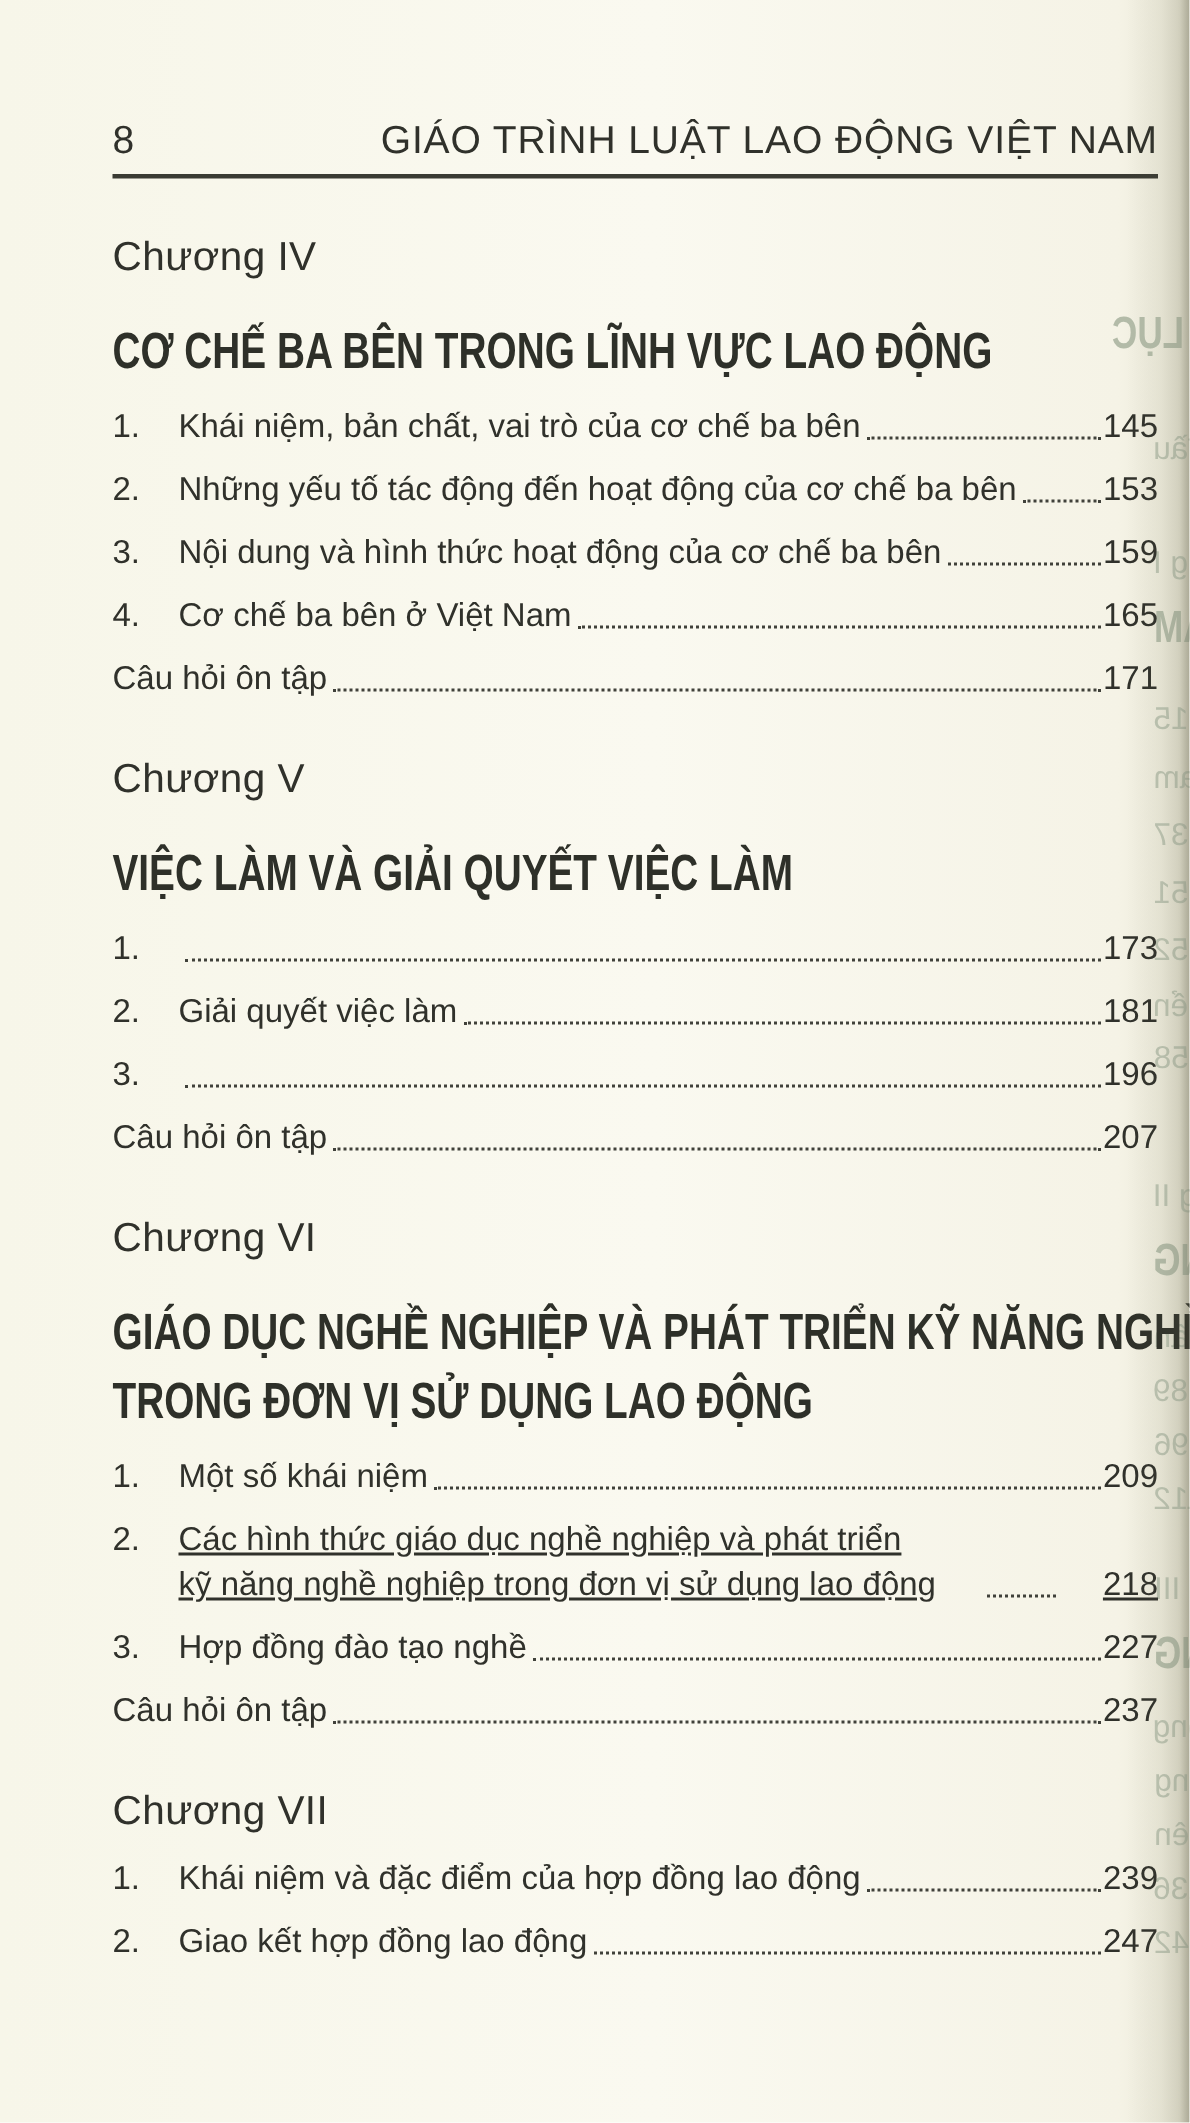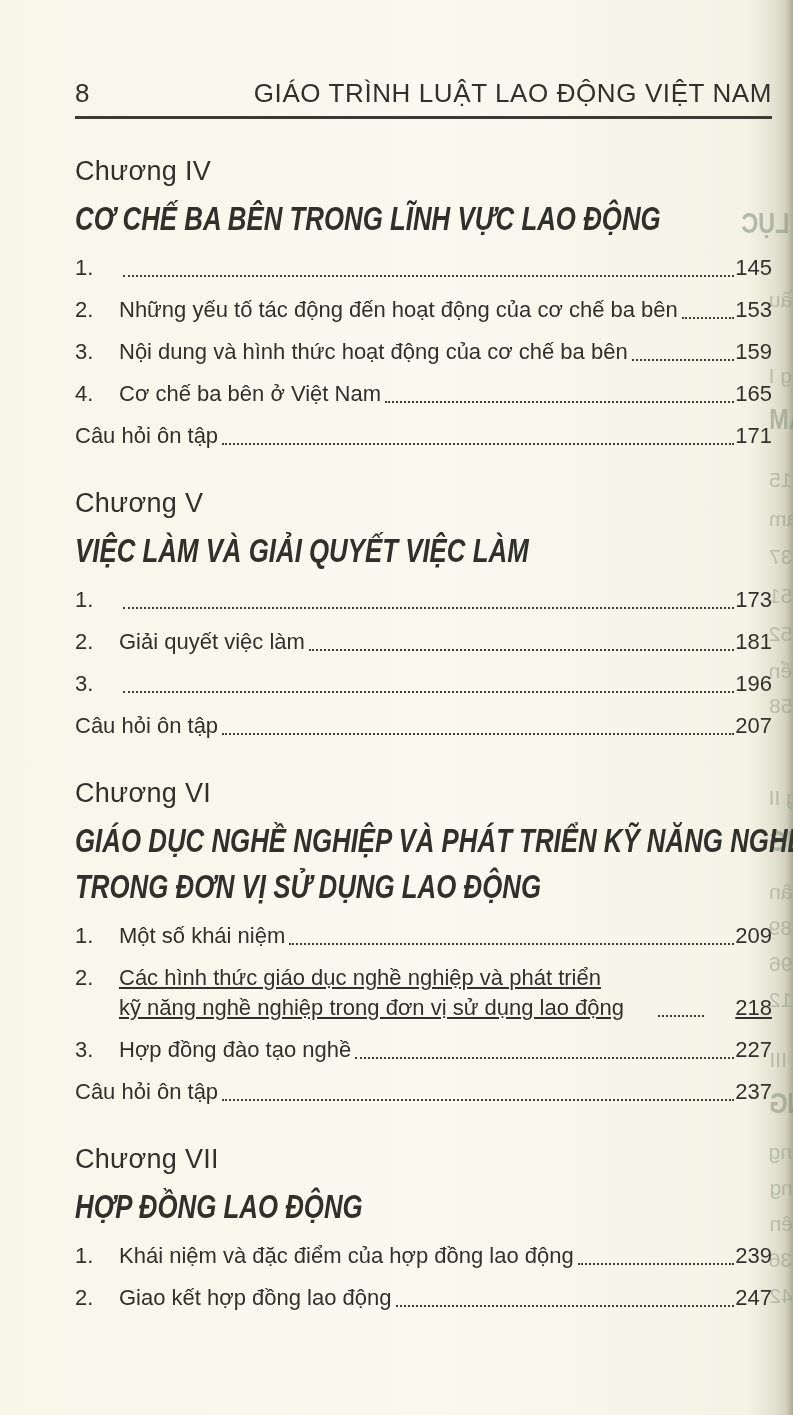--- a/index.html
+++ b/index.html
@@ -16,21 +16,21 @@
   
   .header {
     display:flex; justify-content:space-between; align-items:baseline;
     border-bottom:3px solid #3a3b33; padding-bottom:7px;
   }
   .pageno { font-size:26px; letter-spacing:0.5px; }
   .running { font-size:26px; letter-spacing:0.6px; }
   
   .chapter { margin-top:34px; }
   .chapter-label { font-size:27px; line-height:36px; letter-spacing:0.3px; }
-  .chapter-title { margin-top:6px; font-weight:700; font-size:34px; line-height:46px; color:#2e3029;font-style:italic; }
+  .chapter-title { margin-top:22px; font-weight:700; font-size:34px; line-height:46px; color:#2e3029; }
   .chapter-title .cline { display:block; transform:scaleX(0.76); transform-origin:left center; white-space:nowrap; letter-spacing:0; }
   .entries { margin-top:12px; }
   .row { display:flex; align-items:baseline; font-size:22px; line-height:30px; margin-bottom:12px; }
   .num { flex:0 0 44px; }
   .txt { white-space:nowrap; }
   .dots { flex:1 1 12px; min-width:10px; border-bottom:2.4px dotted #40413a; margin:0 1px 0 4px; align-self:flex-end; margin-bottom:6px; height:0; }
   .pg { flex:0 0 auto; }
   .cont { flex:1 1 auto; display:flex; flex-direction:column;text-decoration:underline; }
   .inner { display:flex; align-items:baseline;gap:30px; }
   .review { margin-top:0;justify-content:center; }
@@ -83,20 +83,21 @@
   </div>
 
   <div class="chapter">
     <div class="chapter-label">Chương IV</div>
     <div class="chapter-title">
       <span class="cline">CƠ CHẾ BA BÊN TRONG LĨNH VỰC LAO ĐỘNG</span>
     </div>
     <div class="entries">
       <div class="row">
         <span class="num">1.</span>
+        <span class="txt">Khái niệm, bản chất, vai trò của cơ chế ba bên</span>
         <span class="dots"></span>
         <span class="pg">145</span>
       </div>
       <div class="row">
         <span class="num">2.</span>
         <span class="txt">Những yếu tố tác động đến hoạt động của cơ chế ba bên</span>
         <span class="dots"></span>
         <span class="pg">153</span>
       </div>
       <div class="row">
@@ -182,23 +183,20 @@
       <div class="row review">
         <span class="txt">Câu hỏi ôn tập</span>
         <span class="dots"></span>
         <span class="pg">237</span>
       </div>
     </div>
   </div>
 
   <div class="chapter">
     <div class="chapter-label">Chương VII</div>
-    <div class="chapter-title">
-      <span class="cline">HỢP ĐỒNG LAO ĐỘNG</span>
-    </div>
     <div class="entries">
       <div class="row">
         <span class="num">1.</span>
         <span class="txt">Khái niệm và đặc điểm của hợp đồng lao động</span>
         <span class="dots"></span>
         <span class="pg">239</span>
       </div>
       <div class="row">
         <span class="num">2.</span>
         <span class="txt">Giao kết hợp đồng lao động</span>

